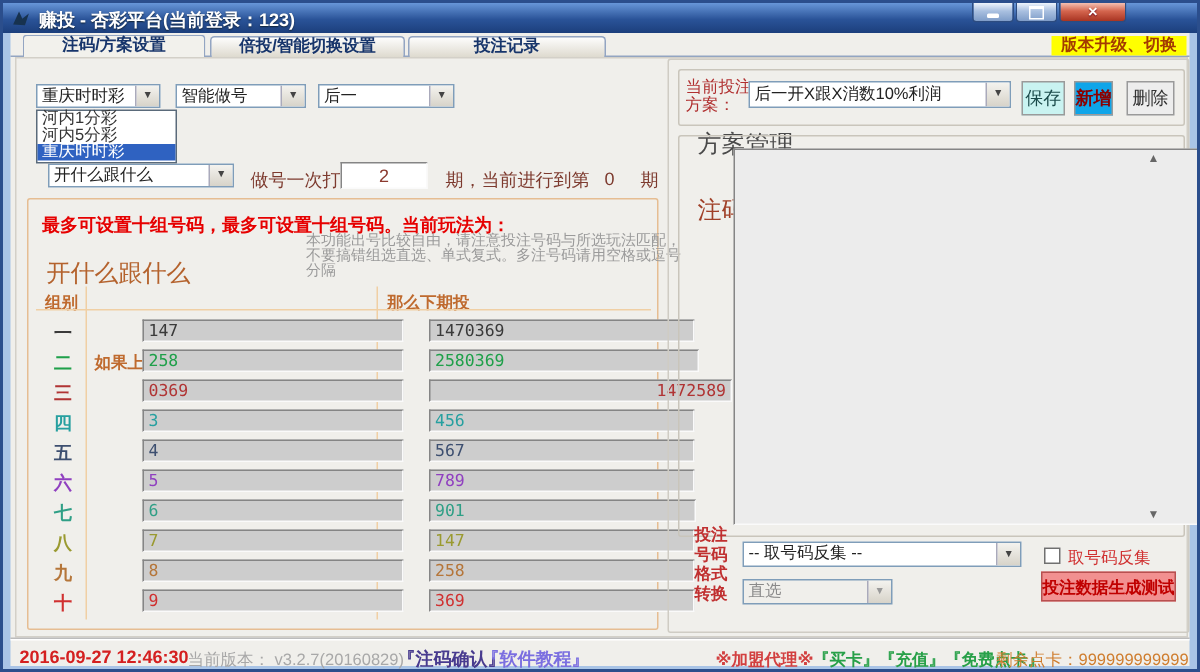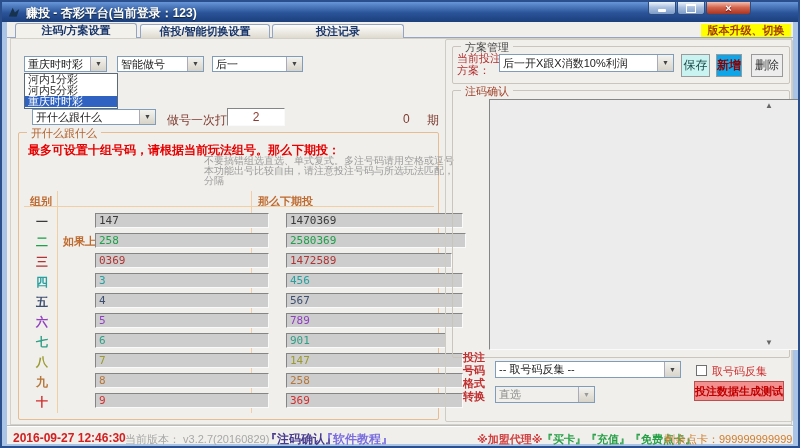--- a/index.html
+++ b/index.html
@@ -22,21 +22,21 @@
   .page{position:absolute;left:3px;top:16px;width:780px;height:385px;border:1px solid #d3d0c8;background:#f0efeb;}
   
   .combo{position:absolute;box-sizing:border-box;background:#fff;border:1px solid #7f9db9;font-size:11px;color:#222;line-height:14px;padding:0 16px 0 3px;white-space:nowrap;overflow:hidden;}
   .combo .arrow{position:absolute;right:0;top:0;bottom:0;width:15px;background:linear-gradient(#f4f3ef,#d7d3c9);border-left:1px solid #aab;display:flex;align-items:center;justify-content:center;font-size:7px;color:#444;}
   .combo.disabled{background:#f0efeb;color:#8a8a8a;}
   .combo.disabled .arrow{color:#999;}
   .sunken{box-sizing:border-box;background:#cdcdcd;border:1px solid;border-color:#858585 #fafafa #fafafa #858585;font-family:"DejaVu Sans Mono","Liberation Mono",monospace;font-size:11px;line-height:13px;padding:0 3px;overflow:hidden;white-space:nowrap;margin-left:31px;}
   .white-input{box-sizing:border-box;background:#fff;border:1px solid;border-color:#858585 #fafafa #fafafa #858585;font-size:12px;text-align:center;color:#8b3a2f;}
   .groupbox{position:absolute;box-sizing:border-box;border:1px solid #c9c5bb;border-radius:2px;}
   .groupbox.warm{border-color:#e6bd92;}
-  .gb-caption{position:absolute;background:#f0efeb;padding:0 4px;font-size:11px;white-space:nowrap;}
+  .gb-caption{position:absolute;background:#f0efeb;padding:0 4px;font-size:16px;white-space:nowrap;margin-top:46px;}
   .lbl{position:absolute;white-space:nowrap;}
   .vline{position:absolute;width:1px;background:#f0cfa4;}
   .hline{position:absolute;height:1px;background:#f0cfa4;}
   .row-label{position:absolute;width:28px;text-align:center;font-size:12px;font-weight:bold;}
   .btn{position:absolute;box-sizing:border-box;border:1px solid #9a9a9a;background:#ededed;font-size:12px;display:flex;align-items:center;justify-content:center;cursor:pointer;white-space:nowrap;}
   .list{position:absolute;background:#fff;border:1px solid #5a6a7a;z-index:40;font-size:11px;color:#333;}
   .list .item{height:11px;line-height:11px;padding:0 3px;white-space:nowrap;cursor:pointer;}
   .list .item.sel{background:#2f62c1;color:#fff;}
   .scroll-arrow{position:absolute;font-size:8px;color:#666;line-height:8px;}
   .checkbox{position:absolute;width:11px;height:11px;box-sizing:border-box;background:#fff;border:1px solid #707070;cursor:pointer;}
@@ -94,29 +94,30 @@
       <div class="item">河内5分彩</div>
       <div class="item sel">重庆时时彩</div>
     </div>
 
     <div class="combo" style="left:25px;top:87px;width:124px;height:16px;">
       <span>开什么跟什么</span>
       <span class="arrow">▼</span>
     </div>
     <div class="lbl" style="left:160px;top:90px;font-size:12px;color:#7d3a2e;">做号一次打</div>
     <div class="white-input" style="position:absolute;left:220px;top:86px;width:58px;height:18px;line-height:16px;">2</div>
+    <div class="lbl" style="left:290px;top:90px;font-size:12px;color:#7d3a2e;">期，当前进行到第</div>
     <div class="lbl" style="left:396px;top:90px;font-size:12px;color:#7d3a2e;">0</div>
     <div class="lbl" style="left:420px;top:90px;font-size:12px;color:#7d3a2e;">期</div>
 
     <div class="groupbox warm" style="left:11px;top:110px;width:421px;height:288px;"></div>
     <div class="gb-caption" style="left:20px;top:104px;color:#b4622d;">开什么跟什么</div>
-    <div class="lbl" style="left:21px;top:120px;font-size:12px;font-weight:bold;color:#e60000;">最多可设置十组号码，请根据当前玩法组号。那么下期投：</div>
+    <div class="lbl" style="left:21px;top:120px;font-size:12px;font-weight:bold;color:#e60000;">最多可设置十组号码，最多可设置十组号码。当前玩法为：</div>
     <div class="lbl" style="left:197px;top:134px;font-size:10px;color:#9a9a9a;line-height:10px;">
+      <div>本功能出号比较自由，请注意投注号码与所选玩法匹配，</div>
       <div>不要搞错组选直选、单式复式。多注号码请用空格或逗号</div>
-      <div>本功能出号比较自由，请注意投注号码与所选玩法匹配，</div>
       <div>分隔</div>
     </div>
 
     <div class="lbl" style="left:23px;top:172px;font-size:11px;font-weight:bold;color:#bf6a2e;">组别</div>
     <div class="lbl" style="left:56px;top:172px;font-size:11px;font-weight:bold;color:#bf6a2e;margin-top:40px;">如果上期开</div>
     <div class="lbl" style="left:251px;top:172px;font-size:11px;font-weight:bold;color:#bf6a2e;">那么下期投</div>
     <div class="vline" style="left:50px;top:169px;height:222px;"></div>
     <div class="vline" style="left:244px;top:169px;height:222px;"></div>
     <div class="hline" style="left:17px;top:184px;width:410px;"></div>
 
@@ -127,41 +128,41 @@
         <div class="sunken" style="position:absolute;left:248px;top:191px;width:177px;height:15px;color:inherit;">1470369</div>
       </div>
       <div style="color: rgb(31, 160, 74);">
         <div class="row-label" style="left:21px;top:212px;">二</div>
         <div class="sunken" style="position:absolute;left:57px;top:211px;width:174px;height:15px;color:inherit;">258</div>
         <div class="sunken" style="position:absolute;left:248px;top:211px;width:180px;height:15px;color:inherit;">2580369</div>
       </div>
       <div style="color: rgb(176, 52, 52);">
         <div class="row-label" style="left:21px;top:232px;">三</div>
         <div class="sunken" style="position:absolute;left:57px;top:231px;width:174px;height:15px;color:inherit;">0369</div>
-        <div class="sunken" style="position:absolute;left:248px;top:231px;width:166px;height:15px;color:inherit;">1472589</div>
+        <div class="sunken" style="position:absolute;left:248px;top:231px;width:202px;height:15px;color:inherit;text-align:right;">1472589</div>
       </div>
       <div style="color: rgb(39, 160, 160);">
         <div class="row-label" style="left:21px;top:252px;">四</div>
         <div class="sunken" style="position:absolute;left:57px;top:251px;width:174px;height:15px;color:inherit;">3</div>
         <div class="sunken" style="position:absolute;left:248px;top:251px;width:177px;height:15px;color:inherit;">456</div>
       </div>
       <div style="color: rgb(61, 79, 112);">
         <div class="row-label" style="left:21px;top:272px;">五</div>
         <div class="sunken" style="position:absolute;left:57px;top:271px;width:174px;height:15px;color:inherit;">4</div>
         <div class="sunken" style="position:absolute;left:248px;top:271px;width:177px;height:15px;color:inherit;">567</div>
       </div>
       <div style="color: rgb(144, 64, 192);">
         <div class="row-label" style="left:21px;top:292px;">六</div>
         <div class="sunken" style="position:absolute;left:57px;top:291px;width:174px;height:15px;color:inherit;">5</div>
         <div class="sunken" style="position:absolute;left:248px;top:291px;width:177px;height:15px;color:inherit;">789</div>
       </div>
       <div style="color: rgb(47, 159, 134);">
         <div class="row-label" style="left:21px;top:312px;">七</div>
         <div class="sunken" style="position:absolute;left:57px;top:311px;width:174px;height:15px;color:inherit;">6</div>
-        <div class="sunken" style="position:absolute;left:248px;top:311px;width:160px;height:15px;color:inherit;">901</div>
+        <div class="sunken" style="position:absolute;left:248px;top:311px;width:178px;height:15px;color:inherit;">901</div>
       </div>
       <div style="color: rgb(154, 154, 48);">
         <div class="row-label" style="left:21px;top:332px;">八</div>
         <div class="sunken" style="position:absolute;left:57px;top:331px;width:174px;height:15px;color:inherit;">7</div>
         <div class="sunken" style="position:absolute;left:248px;top:331px;width:177px;height:15px;color:inherit;">147</div>
       </div>
       <div style="color: rgb(181, 118, 58);">
         <div class="row-label" style="left:21px;top:352px;">九</div>
         <div class="sunken" style="position:absolute;left:57px;top:351px;width:174px;height:15px;color:inherit;">8</div>
         <div class="sunken" style="position:absolute;left:248px;top:351px;width:177px;height:15px;color:inherit;">258</div>

